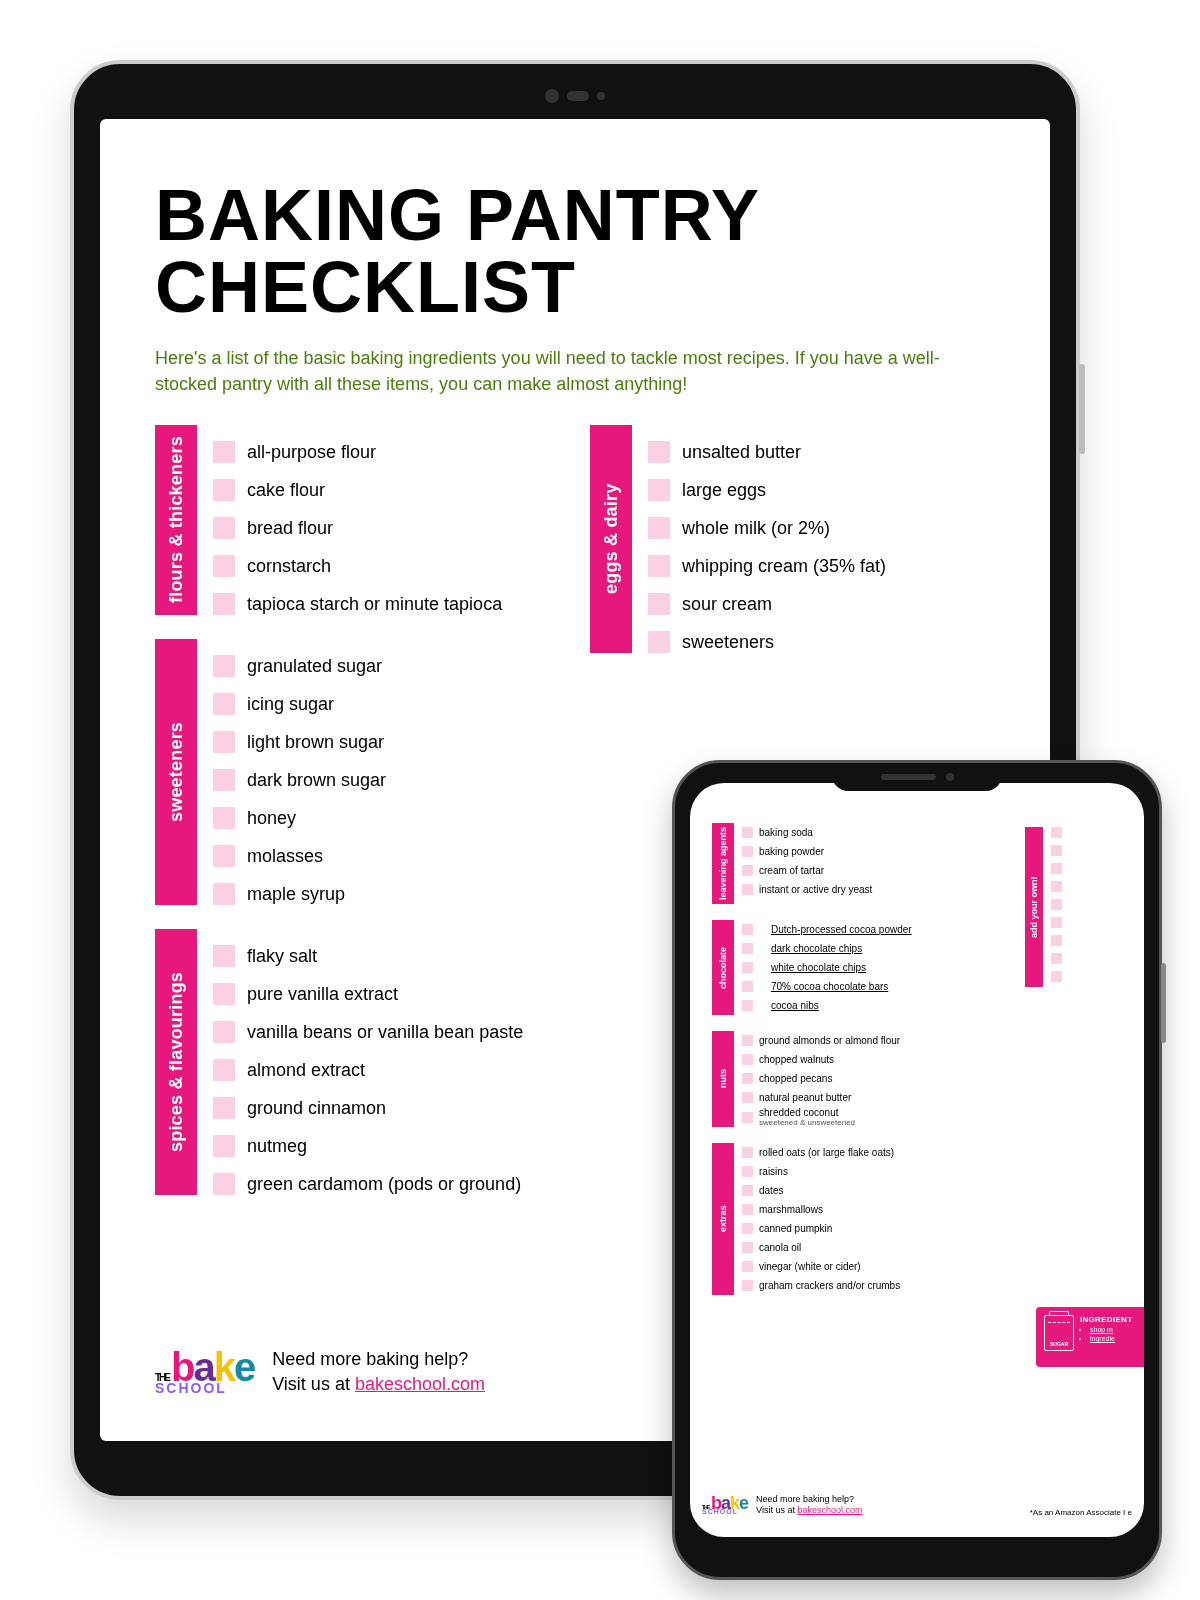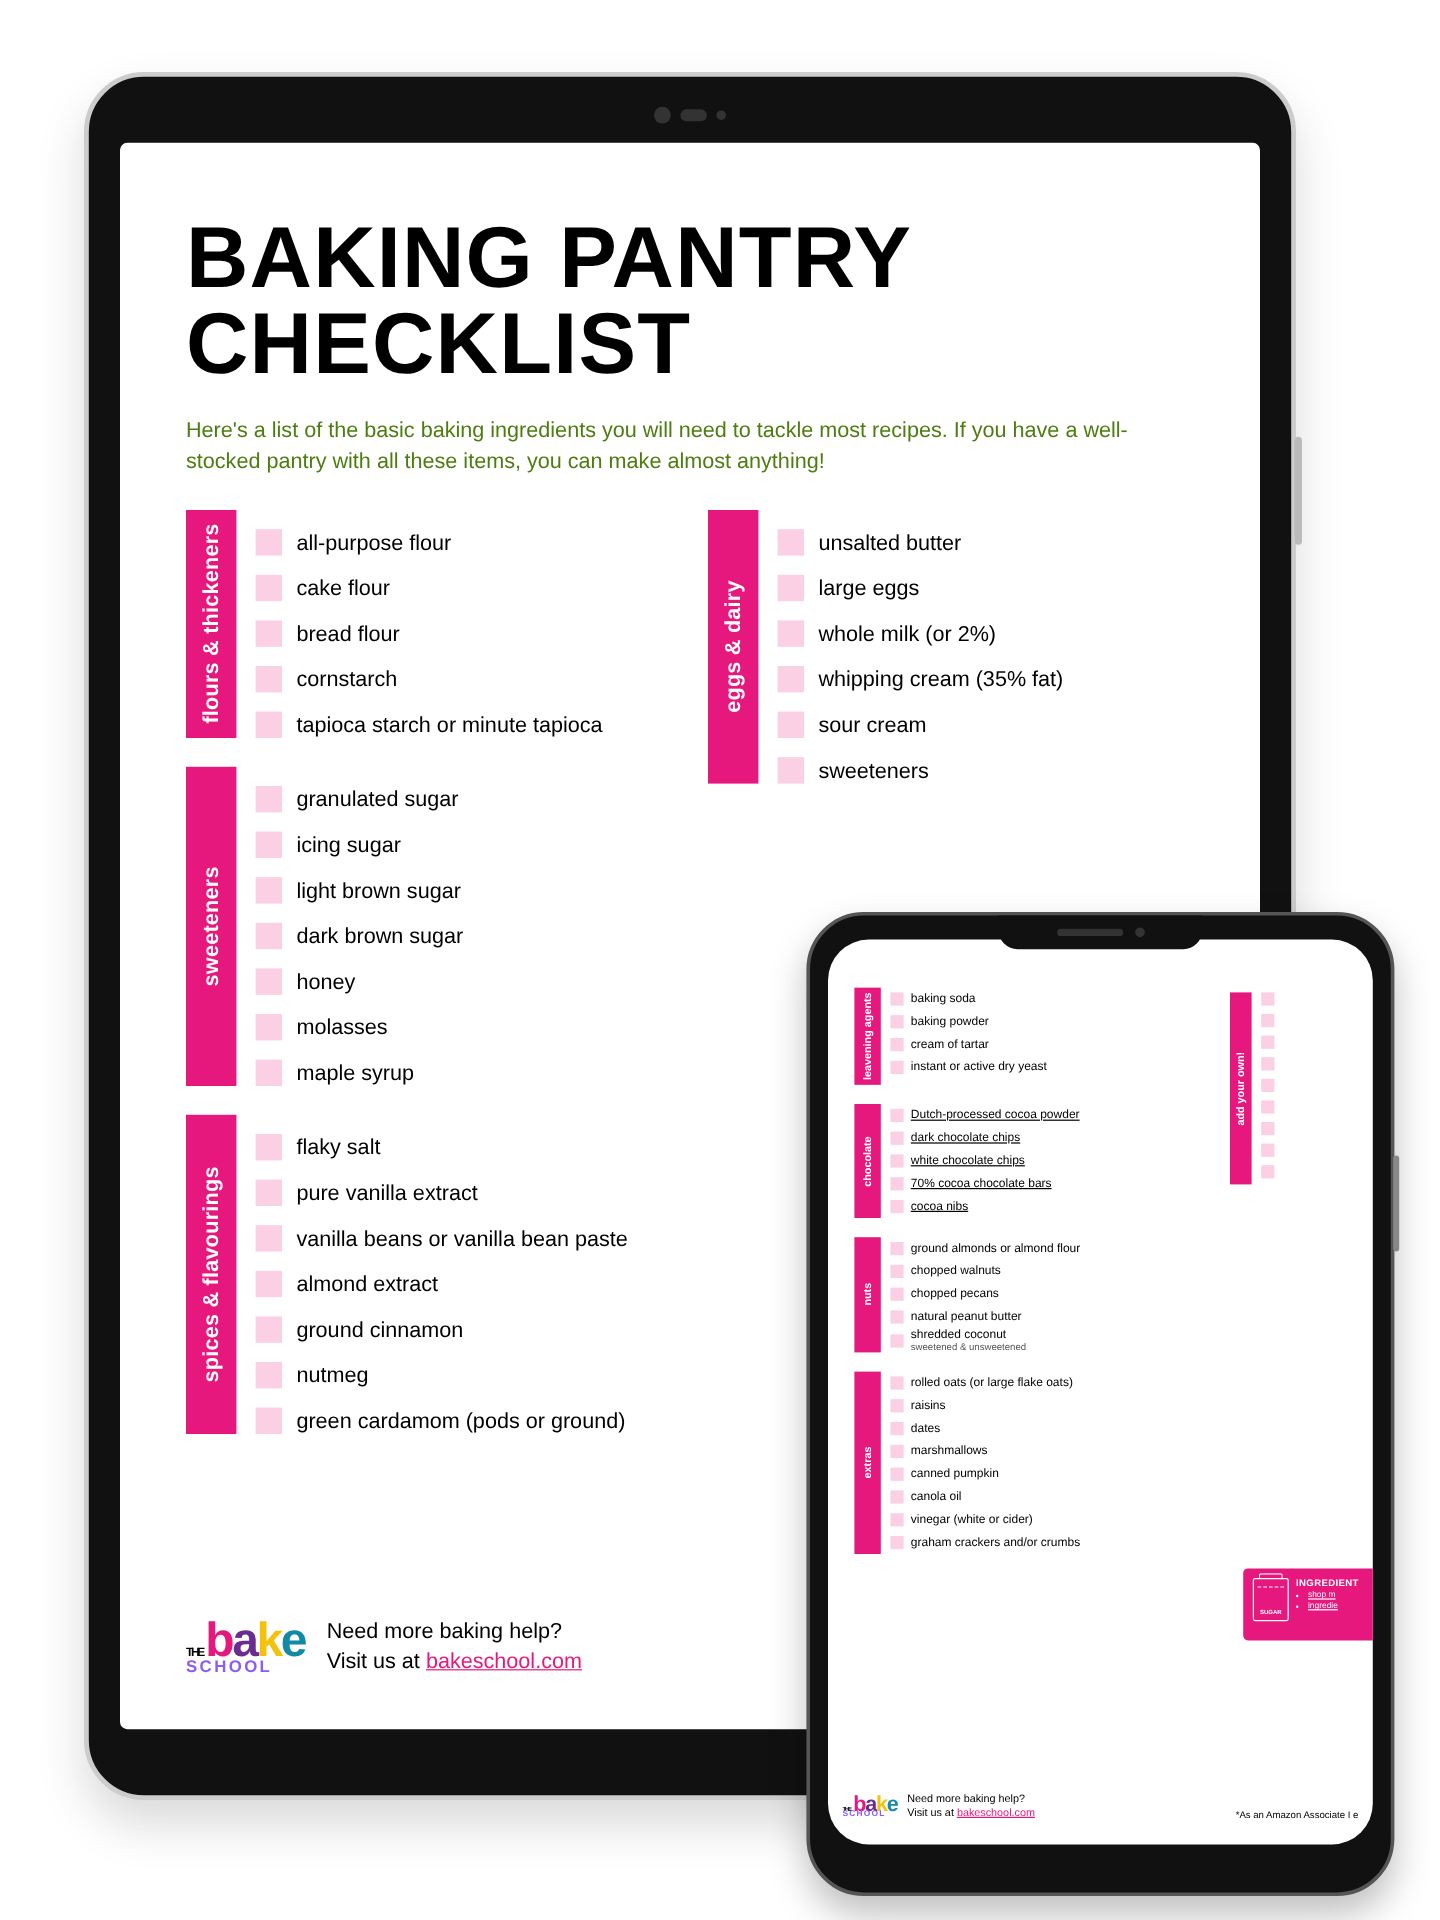--- a/index.html
+++ b/index.html
@@ -203,21 +203,21 @@
     color:#fff;
     writing-mode: vertical-rl;
     transform: rotate(180deg);
     display:flex;align-items:center;justify-content:center;
     font-weight:700;
     font-size:9px;
     padding:4px 0;
   }
   .p-cat-items { flex:1; padding-left:8px; }
   .p-item { display:flex; align-items:center; font-size:10px; color:#000; min-height:19px; gap:6px; }
-  .p-item.underline span:last-child { text-decoration: underline; }
+  .p-item.underline span:last-child { text-decoration: underline; margin-left: 12px; }
   .p-item .sub { font-size:8px; color:#555; display:block; }
   .p-checkbox { width:11px; height:11px; background:#fbcfe4; flex:0 0 auto; }
 
   .add-own {
     background:#e6187d;
     color:#fff;
     writing-mode: vertical-rl;
     transform: rotate(180deg);
     font-size:9px;font-weight:700;
     padding:5px 4px;

